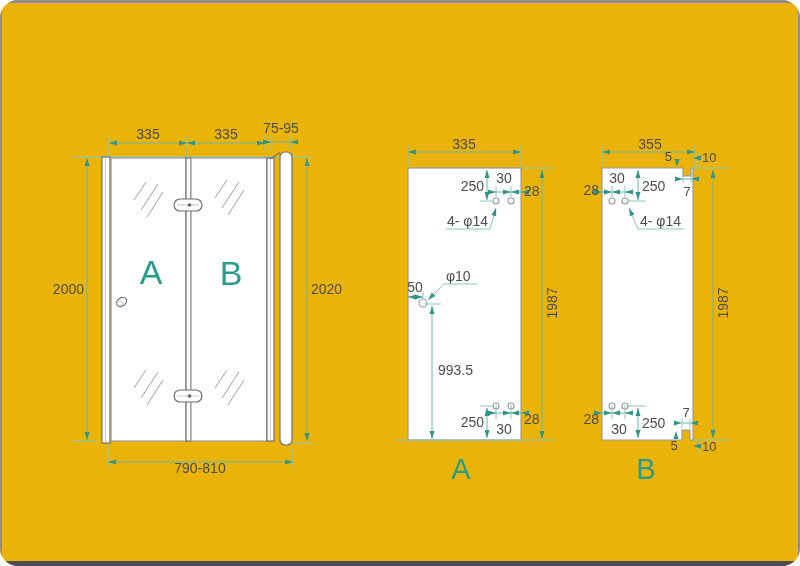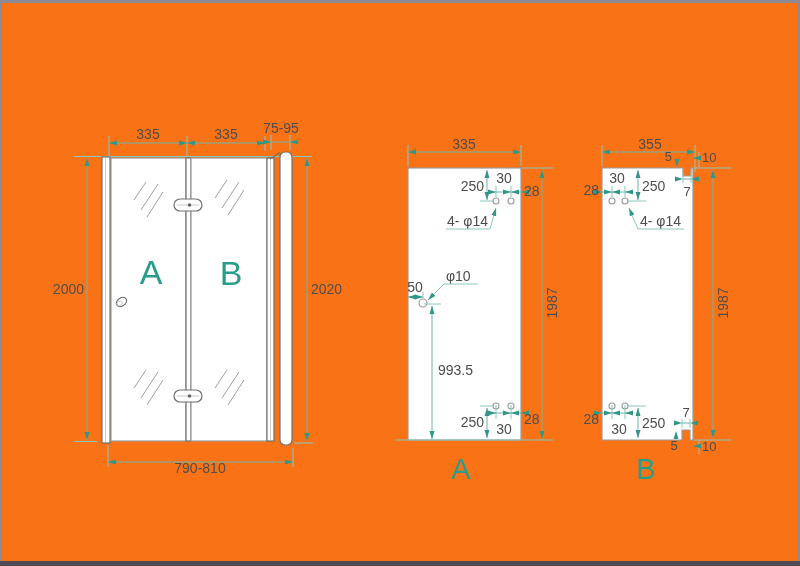--- a/index.html
+++ b/index.html
@@ -1,17 +1,17 @@
 <!DOCTYPE html>
 <html style="--dim: #6cb5a9; --ext: #8cc7bd; --arrow: #2f9688; --text: #4d4d4d; --label: #2a9c8b; --outline: #999999; --frame: #6f6f6f; --border: #8f8b95; --bottombar: #4e4a56;"><head>
 <meta charset="utf-8">
 <style>
   html,body{margin:0;padding:0;background:#fff;}
-  .page{position:relative;width:800px;height:566px;background:#f97316;overflow:hidden;
-        font-family:"Liberation Sans",sans-serif;}
+  .page{position:relative;width:800px;height:566px;background:#eab308;overflow:hidden;
+        font-family:"Liberation Sans",sans-serif;border-radius:18px;}
   .b-top{position:absolute;left:0;top:0;width:800px;height:3px;background:var(--border);}
   .b-left{position:absolute;left:0;top:0;width:2px;height:566px;background:var(--border);}
   .b-right{position:absolute;right:0;top:0;width:2px;height:566px;background:var(--border);}
   .b-bottom{position:absolute;left:0;bottom:0;width:800px;height:5px;background:var(--bottombar);}
   svg{position:absolute;left:0;top:0;}
   svg text{font-family:"Liberation Sans",sans-serif;font-size:14px;fill:var(--text);}
   svg text.sm{font-size:13px;}
   svg text.lbl{font-size:34px;fill:var(--label);}
   svg text.lbl2{font-size:29px;fill:var(--label);}
   .dim{stroke:var(--dim);stroke-width:1;fill:none;}

